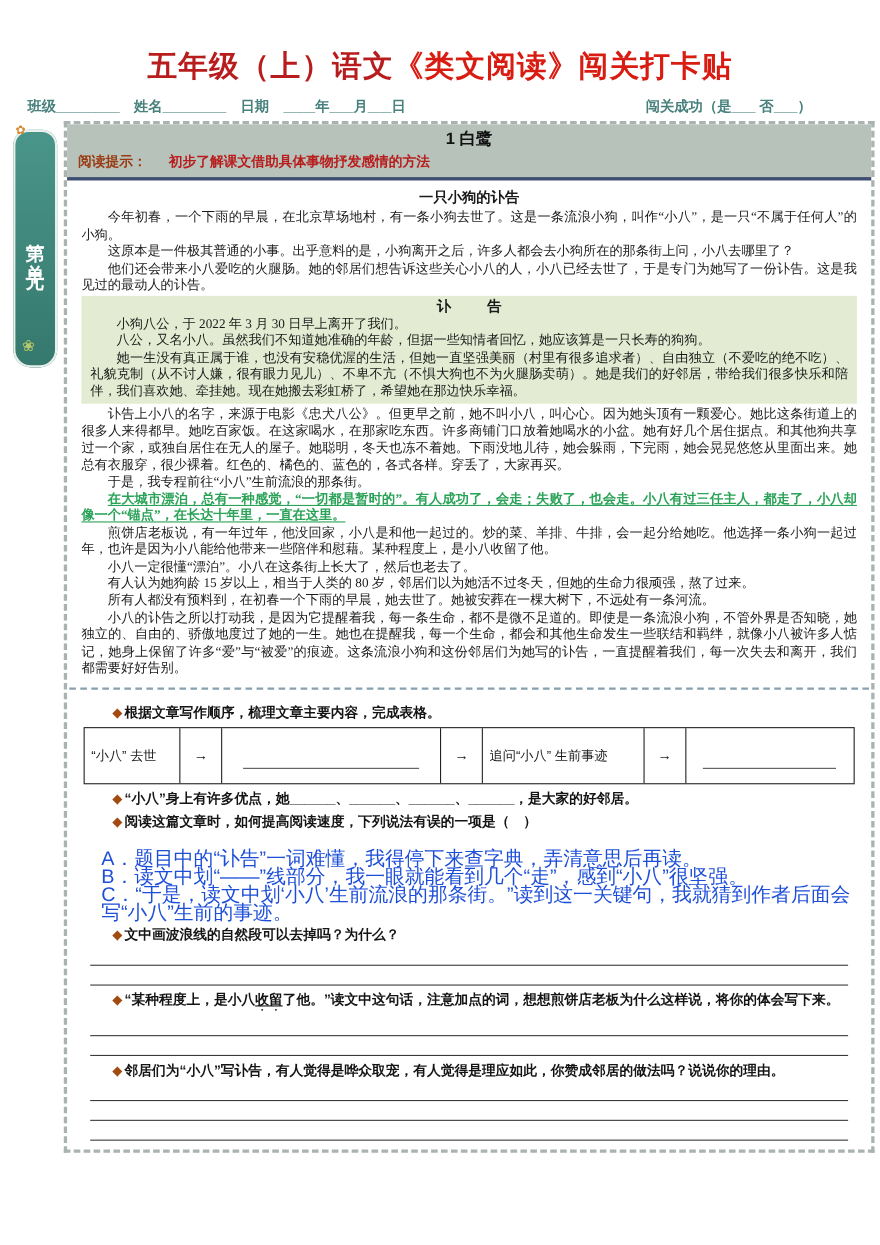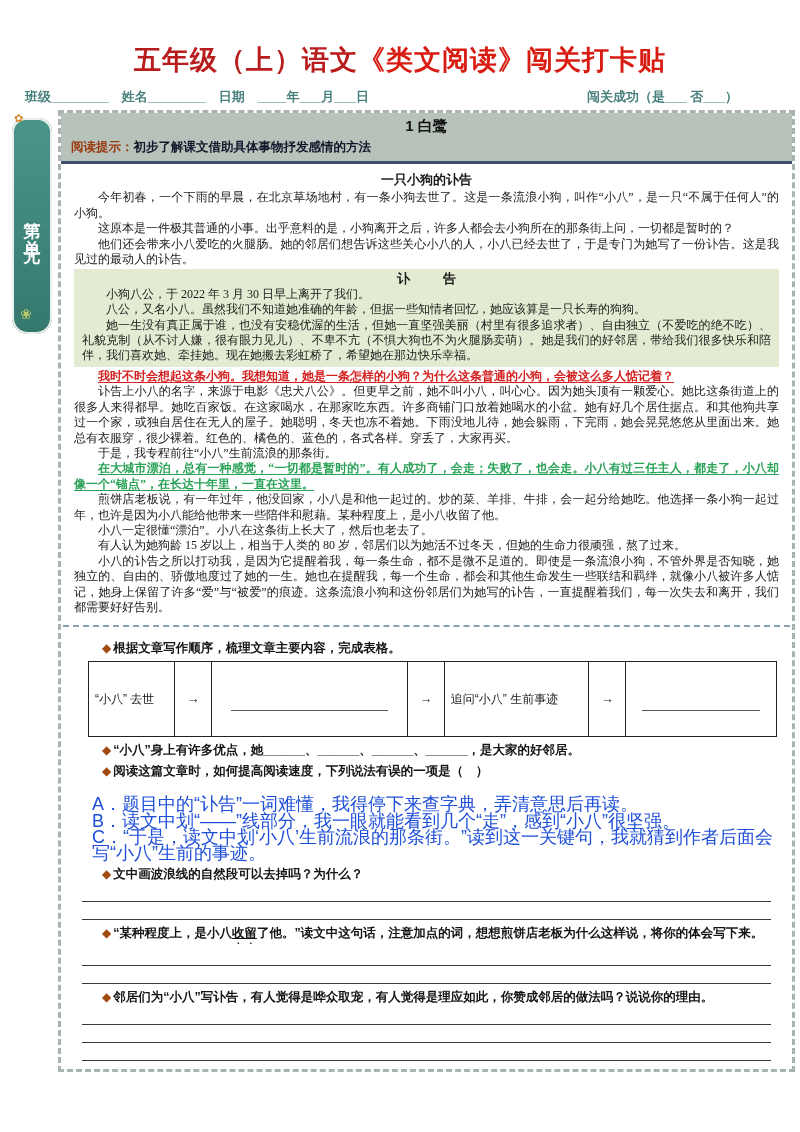--- a/index.html
+++ b/index.html
@@ -19,40 +19,40 @@
   .unit-tag .tag-text { writing-mode:vertical-rl; text-orientation:upright; color:#ffffff; font-size:17px; font-weight:700; letter-spacing:9px; }
   .tag-flower-top { position:absolute; left:-44px; top:2px; font-size:11px; color:#d8862c; }
   .tag-flower-bottom { position:absolute; left:-38px; top:196px; font-size:14px; color:#b9c96a; }
 
   .content-box { border:3px dashed #a9b4b2; background:#ffffff; }
 
   .lesson-header { background:#b6c2ba; border-bottom:3px solid #3e4e70; padding:4px 10px 5px 10px; }
   .lesson-title { text-align:center; font-size:15px; font-weight:800; color:#111; }
   .hint-row { font-size:12.5px; margin-top:3px; }
   .hint-label { color:#9a3a10; font-weight:800; }
-  .hint-text { color:#0f172a; font-weight:700; }
+  .hint-text { color:#b91c1c; font-weight:700;margin-left:20px; }
 
   .article { padding:5px 13px 6px 13px; font-size:12px; line-height:15.4px;font-family:Liberation Serif, serif; }
   .article p { text-indent:2em; text-align:justify; }
   .article-title { text-align:center; font-size:13px; font-weight:800; margin:3px 0 3px 0; }
 
   .obituary { background:#e3ecd2; margin:2px 0; padding:2px 8px 3px 8px; }
   .ob-title { text-align:center; font-weight:800; font-size:13px; letter-spacing:10px; text-indent:10px; }
 
   .red-line { color:#d42020; font-weight:700; text-decoration:underline; text-underline-offset:2px; }
   .green-line { color:#2aa257; font-weight:700; text-decoration:underline; text-underline-offset:2px; }
 
   .divider { border-top:2px dashed #87a0b0; margin:4px 2px; }
 
   .questions { padding:4px 13px 8px 13px; font-size:12.5px; }
   .q-block { margin-top:5px; }
   .q-head { font-weight:700; color:#141414; line-height:16px;margin-left:28px; }
   .q-diamond { color:#a34a10; margin-right:2px; font-size:12px; }
 
-  .flow-table { display:flex; border:1.6px solid #222; margin:5px 2px 3px 14px; height:76px; }
+  .flow-table { display:flex; border:1.6px solid #222; margin:5px 2px 3px 2px; height:52px; }
   .ft-cell { border-right:1.6px solid #222; display:flex; align-items:center; padding:4px 6px; font-size:12px; line-height:16px; }
   .ft-cell:last-child { border-right:none; }
   .ft-label1 { flex:0 0 12.5%; }
   .ft-arrow { flex:0 0 5.4%; justify-content:center; font-size:13px; }
   .ft-blank1 { flex:0 0 28.5%; }
   .ft-label2 { flex:0 0 21.0%; }
   .ft-blank2 { flex:1; }
   .ft-line { width:86%; margin:14px auto 0 auto; border-bottom:1.5px solid #555; height:10px; }
 
   .q-options { margin:18px 0 0 18px; line-height:15.5px; font-size:18px; color:#1d4ed8; }
@@ -88,37 +88,37 @@
     <div class="lesson-header">
       <div class="lesson-title">1 白鹭</div>
       <div class="hint-row">
         <span class="hint-label">阅读提示：</span><span class="hint-text">初步了解课文借助具体事物抒发感情的方法</span>
       </div>
     </div>
 
     <div class="article">
       <div class="article-title">一只小狗的讣告</div>
       <p>今年初春，一个下雨的早晨，在北京草场地村，有一条小狗去世了。这是一条流浪小狗，叫作“小八”，是一只“不属于任何人”的小狗。</p>
-      <p>这原本是一件极其普通的小事。出乎意料的是，小狗离开之后，许多人都会去小狗所在的那条街上问，一切都是暂时的？</p>
+      <p>这原本是一件极其普通的小事。出乎意料的是，小狗离开之后，许多人都会去小狗所在的那条街上问，小八去哪里了？</p>
       <p>他们还会带来小八爱吃的火腿肠。她的邻居们想告诉这些关心小八的人，小八已经去世了，于是专门为她写了一份讣告。这是我见过的最动人的讣告。</p>
 
       <div class="obituary">
         <div class="ob-title">讣　告</div>
         <p>小狗八公，于 2022 年 3 月 30 日早上离开了我们。</p>
         <p>八公，又名小八。虽然我们不知道她准确的年龄，但据一些知情者回忆，她应该算是一只长寿的狗狗。</p>
         <p>她一生没有真正属于谁，也没有安稳优渥的生活，但她一直坚强美丽（村里有很多追求者）、自由独立（不爱吃的绝不吃）、礼貌克制（从不讨人嫌，很有眼力见儿）、不卑不亢（不惧大狗也不为火腿肠卖萌）。她是我们的好邻居，带给我们很多快乐和陪伴，我们喜欢她、牵挂她。现在她搬去彩虹桥了，希望她在那边快乐幸福。</p>
       </div>
 
-      <p class="red-line">我时不时会想起这条小狗。我想知道，她是一条怎样的小狗？为什么这条普通的小狗，会被这么多人惦记着？</p>
       <p>讣告上小八的名字，来源于电影《忠犬八公》。但更早之前，她不叫小八，叫心心。因为她头顶有一颗爱心。她比这条街道上的很多人来得都早。她吃百家饭。在这家喝水，在那家吃东西。许多商铺门口放着她喝水的小盆。她有好几个居住据点。和其他狗共享过一个家，或独自居住在无人的屋子。她聪明，冬天也冻不着她。下雨没地儿待，她会躲雨，下完雨，她会晃晃悠悠从里面出来。她总有衣服穿，很少裸着。红色的、橘色的、蓝色的，各式各样。穿丢了，大家再买。</p>
       <p>于是，我专程前往“小八”生前流浪的那条街。</p>
       <p class="green-line">在大城市漂泊，总有一种感觉，“一切都是暂时的”。有人成功了，会走；失败了，也会走。小八有过三任主人，都走了，小八却像一个“锚点”，在长达十年里，一直在这里。</p>
       <p>煎饼店老板说，有一年过年，他没回家，小八是和他一起过的。炒的菜、羊排、牛排，会一起分给她吃。他选择一条小狗一起过年，也许是因为小八能给他带来一些陪伴和慰藉。某种程度上，是小八收留了他。</p>
       <p>小八一定很懂“漂泊”。小八在这条街上长大了，然后也老去了。</p>
       <p>有人认为她狗龄 15 岁以上，相当于人类的 80 岁，邻居们以为她活不过冬天，但她的生命力很顽强，熬了过来。</p>
+      <p>所有人都没有预料到，在初春一个下雨的早晨，她去世了。她被安葬在一棵大树下，不远处有一条河流。</p>
       <p>小八的讣告之所以打动我，是因为它提醒着我，每一条生命，都不是微不足道的。即使是一条流浪小狗，不管外界是否知晓，她独立的、自由的、骄傲地度过了她的一生。她也在提醒我，每一个生命，都会和其他生命发生一些联结和羁绊，就像小八被许多人惦记，她身上保留了许多“爱”与“被爱”的痕迹。这条流浪小狗和这份邻居们为她写的讣告，一直提醒着我们，每一次失去和离开，我们都需要好好告别。</p>
     </div>
 
     <div class="divider"></div>
 
     <div class="questions">
 
       <div class="q-block">
         <div class="q-head">
           <span class="q-diamond">◆</span><span>根据文章写作顺序，梳理文章主要内容，完成表格。</span>

